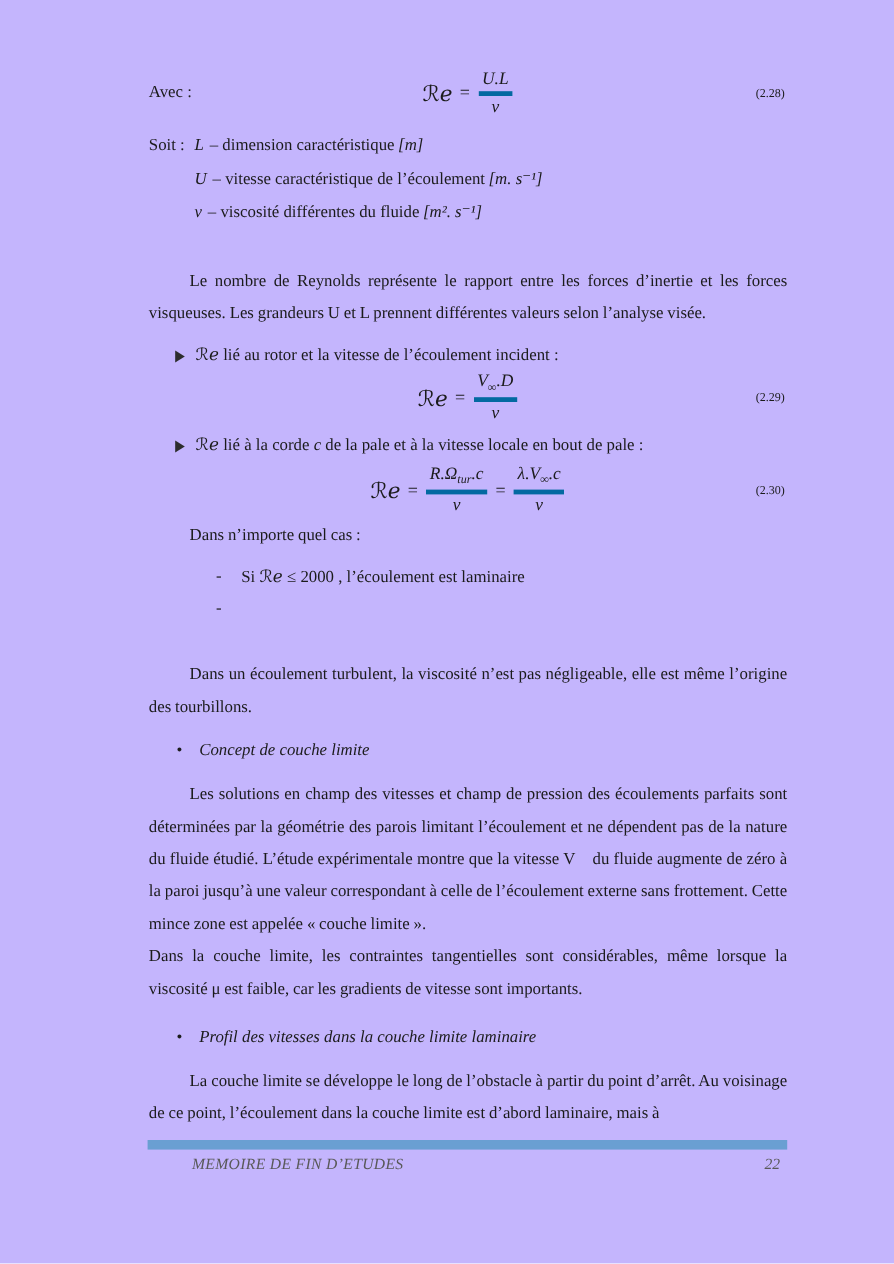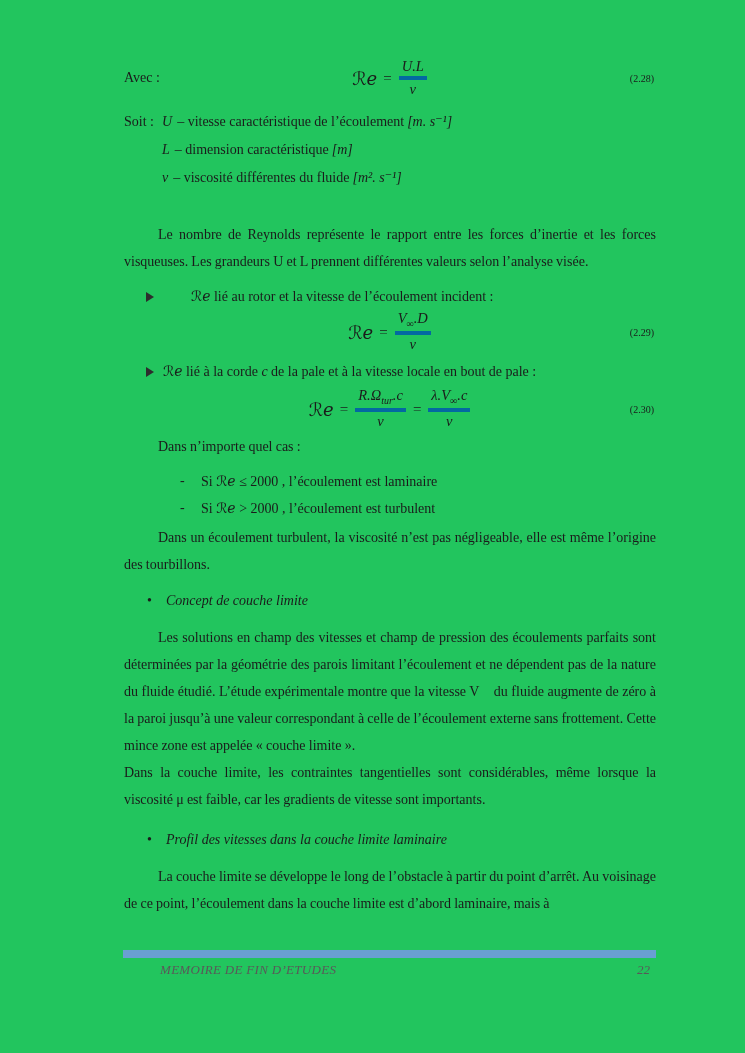--- a/index.html
+++ b/index.html
@@ -3,21 +3,21 @@
 <meta charset="utf-8">
 <style>
   html, body {
     margin: 0; padding: 0;
     width: 745px; height: 1053px;
     background: #ffffff;
     font-family: "Liberation Serif", "DejaVu Serif", serif;
     color: #1b1b1b;
     overflow: hidden;
   }
-  .page { position: relative; width: 745px; height: 1053px; background: #22c55e; }
+  .page { position: relative; width: 745px; height: 1053px; background: #c4b5fd; }
   .content {
     position: absolute; left: 124px; top: 0;
     width: 532px; padding-top: 54px;
     font-size: 14px;
   }
 
   
   .eq-row { position: relative; display: flex; justify-content: center; align-items: center; height: 48px; }
   .eq-label { position: absolute; left: 0; top: 50%; transform: translateY(-50%); font-size: 14px; }
   .eq-number { position: absolute; right: 2px; top: 50%; transform: translateY(-50%); font-size: 10px; }
@@ -56,27 +56,27 @@
   .dash { width: 21px; flex: 0 0 auto; }
 
   
   .heading { display: flex; align-items: baseline; padding-left: 23px; line-height: 22px; }
   .dot { width: 19px; flex: 0 0 auto; }
   .heading-text { font-weight: normal; font-style: italic; }
 
   
   .mt-def { margin-top: 6px; }
   .mt-p1 { margin-top: 29px; }
-  .mt-arrow1 { margin-top: 10px; gap: 28px; }
+  .mt-arrow1 { margin-top: 10px; }
   .mt-eq2 { margin-top: 0; }
   .mt-arrow2 { margin-top: 4px; }
   .mt-eq3 { margin-top: 2px; }
   .mt-cas { }
   .mt-dashes { margin-top: 8px; }
-  .mt-p2 { margin-top: 2px; }
+  .mt-p2 { margin-top: 28px; }
   .mt-h1 { margin-top: 12px; }
   .mt-p3 { margin-top: 12px; }
   .mt-h2 { margin-top: 16px; }
   .mt-p5 { margin-top: 12px; }
 
   
   .footer-bar { position: absolute; left: 123px; top: 950px; width: 533px; height: 8px; background: #6a9fd2; }
   .footer-row {
     position: absolute; left: 123px; top: 962px; width: 533px;
     display: flex; justify-content: space-between;
@@ -100,24 +100,24 @@
           <span class="num">U.L</span>
           <span class="den">v</span>
         </span>
       </span>
       <span class="eq-number">(2.28)</span>
     </div>
 
     <div class="def-block mt-def">
       <span class="def-label">Soit :</span>
       <div class="def-row">
-        <span class="var">U</span><span>– vitesse caractéristique de l’écoulement</span><span class="unit">[m. s⁻¹]</span>
+        <span class="var">L</span><span>– dimension caractéristique</span><span class="unit">[m]</span>
       </div>
       <div class="def-row">
-        <span class="var">L</span><span>– dimension caractéristique</span><span class="unit">[m]</span>
+        <span class="var">U</span><span>– vitesse caractéristique de l’écoulement</span><span class="unit">[m. s⁻¹]</span>
       </div>
       <div class="def-row">
         <span class="var">v</span><span>– viscosité différentes du fluide</span><span class="unit">[m². s⁻¹]</span>
       </div>
     </div>
 
     <p class="para indent mt-p1">Le nombre de Reynolds représente le rapport entre les forces d’inertie et les forces visqueuses. Les grandeurs U et L prennent différentes valeurs selon l’analyse visée.</p>
 
     <div class="arrow-item mt-arrow1">
       <span class="tri"></span>
@@ -160,21 +160,20 @@
 
     <p class="para indent mt-cas">Dans n’importe quel cas :</p>
 
     <div class="mt-dashes">
       <div class="dash-item">
         <span class="dash">-</span>
         <span><span>Si </span><span class="mre">ℛe</span><span> ≤ 2000 , l’écoulement est laminaire</span></span>
       </div>
       <div class="dash-item">
         <span class="dash">-</span>
-        <span><span>Si </span><span class="mre">ℛe</span><span> &gt; 2000 , l’écoulement est turbulent</span></span>
       </div>
     </div>
 
     <p class="para indent mt-p2">Dans un écoulement turbulent, la viscosité n’est pas négligeable, elle est même l’origine des tourbillons.</p>
 
     <div class="heading mt-h1">
       <span class="dot">•</span>
       <span class="heading-text">Concept de couche limite</span>
     </div>
 

